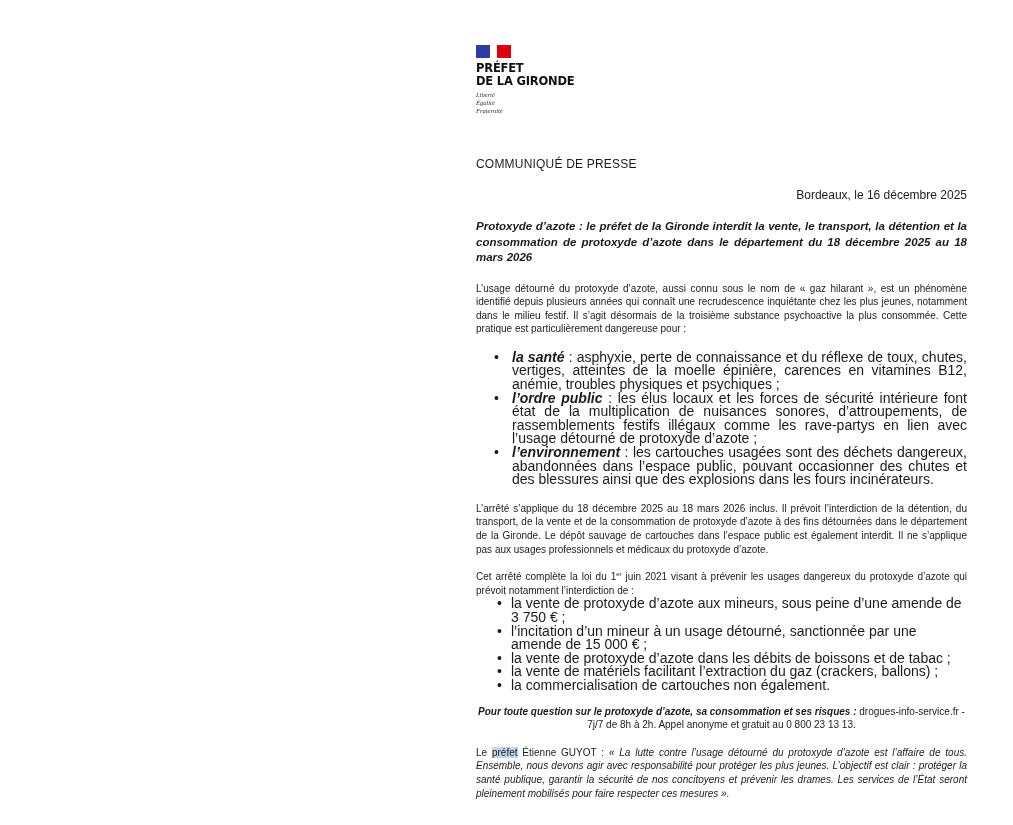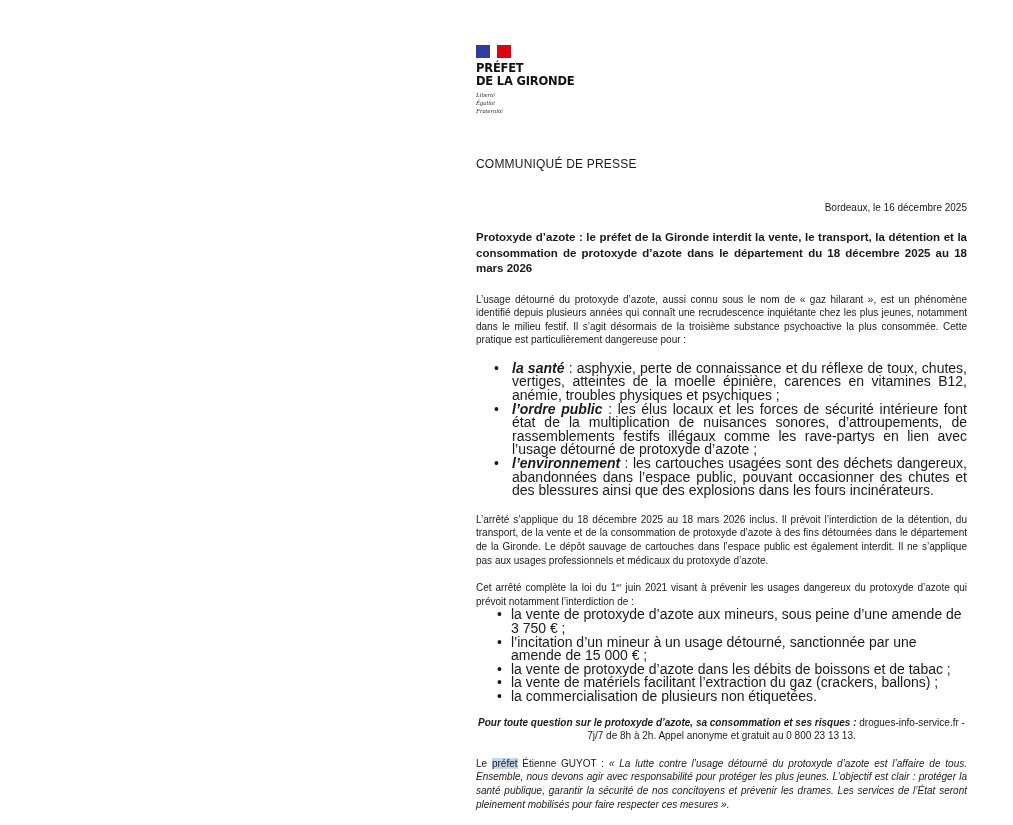--- a/index.html
+++ b/index.html
@@ -11,22 +11,22 @@
     .flag .blue { width: 14px; background: #2d3ea0; }
     .flag .white { width: 7px; background: #ffffff; }
     .flag .red { width: 14px; background: #e1000f; }
     .logo-title { font-family: "DejaVu Sans", sans-serif; font-weight: bold; font-size: 11.5px;
                   line-height: 13px; margin-top: 4px; letter-spacing: -0.2px; color: #111; }
     .motto { font-family: "Liberation Serif", serif; font-style: italic; font-size: 6.5px;
              line-height: 8px; margin-top: 3px; color: #333; }
     .heading { text-align: left; font-size: 12px; margin-top: 32px; padding-left: 0;
                letter-spacing: 0.2px; width: 491px; }
     .heading span { position: relative; left: 0; }
-    .date { text-align: right; font-size: 10px; margin-top: 31px; }
-    .title { font-weight: bold; font-size: 11.5px; line-height: 15.5px;
+    .date { text-align: right; font-size: 12px; margin-top: 17px; }
+    .title { font-weight: bold; font-style: italic; font-size: 11.5px; line-height: 15.5px;
              text-align: justify; margin-top: 17px; }
     p { font-size: 10px; line-height: 13.6px; text-align: justify; margin: 0; }
     .p1 { margin-top: 16px; }
     ul.risks { list-style: none; margin: 15px 0 0 0; padding: 0 0 0 36px; }
     ul.risks li { font-size: 14px; line-height: 13.6px; text-align: justify; position: relative; }
     ul.risks li::before { content: "•"; position: absolute; left: -18px; top: 0; }
     ul.bans { list-style: none; margin: 0; padding: 0 0 0 35px; }
     ul.bans li { font-size: 14px; line-height: 13.6px; position: relative; }
     ul.bans li::before { content: "•"; position: absolute; left: -14px; }
     .p2 { margin-top: 15px; }
@@ -78,20 +78,20 @@
 
   <p class="p2">L’arrêté s’applique du 18 décembre 2025 au 18 mars 2026 inclus. Il prévoit l’interdiction de la détention, du transport, de la vente et de la consommation de protoxyde d’azote à des fins détournées dans le département de la Gironde. Le dépôt sauvage de cartouches dans l’espace public est également interdit. Il ne s’applique pas aux usages professionnels et médicaux du protoxyde d’azote.</p>
 
   <p class="p3"><span>Cet arrêté complète la loi du 1</span><sup>er</sup><span> juin 2021 visant à prévenir les usages dangereux du protoxyde d’azote qui prévoit notamment l’interdiction de :</span></p>
 
   <ul class="bans">
     <li>la vente de protoxyde d’azote aux mineurs, sous peine d’une amende de 3 750 € ;</li>
     <li>l’incitation d’un mineur à un usage détourné, sanctionnée par une amende de 15 000 € ;</li>
     <li>la vente de protoxyde d’azote dans les débits de boissons et de tabac ;</li>
     <li>la vente de matériels facilitant l’extraction du gaz (crackers, ballons) ;</li>
-    <li>la commercialisation de plusieurs non étiquetées.</li>
+    <li>la commercialisation de cartouches non également.</li>
   </ul>
 
   <p class="p4" style="text-align:center;"><span class="bi">Pour toute question sur le protoxyde d’azote, sa consommation et ses risques :</span><span> drogues-info-service.fr - 7j/7 de 8h à 2h. Appel anonyme et gratuit au 0 800 23 13 13.</span></p>
 
   <p class="p5"><span>Le </span><span class="hl">préfet</span><span> Étienne GUYOT : </span><span class="it">« La lutte contre l’usage détourné du protoxyde d’azote est l’affaire de tous. Ensemble, nous devons agir avec responsabilité pour protéger les plus jeunes. L’objectif est clair : protéger la santé publique, garantir la sécurité de nos concitoyens et prévenir les drames. Les services de l’État seront pleinement mobilisés pour faire respecter ces mesures ».</span></p>
 
 </div>
 
 </body></html>

